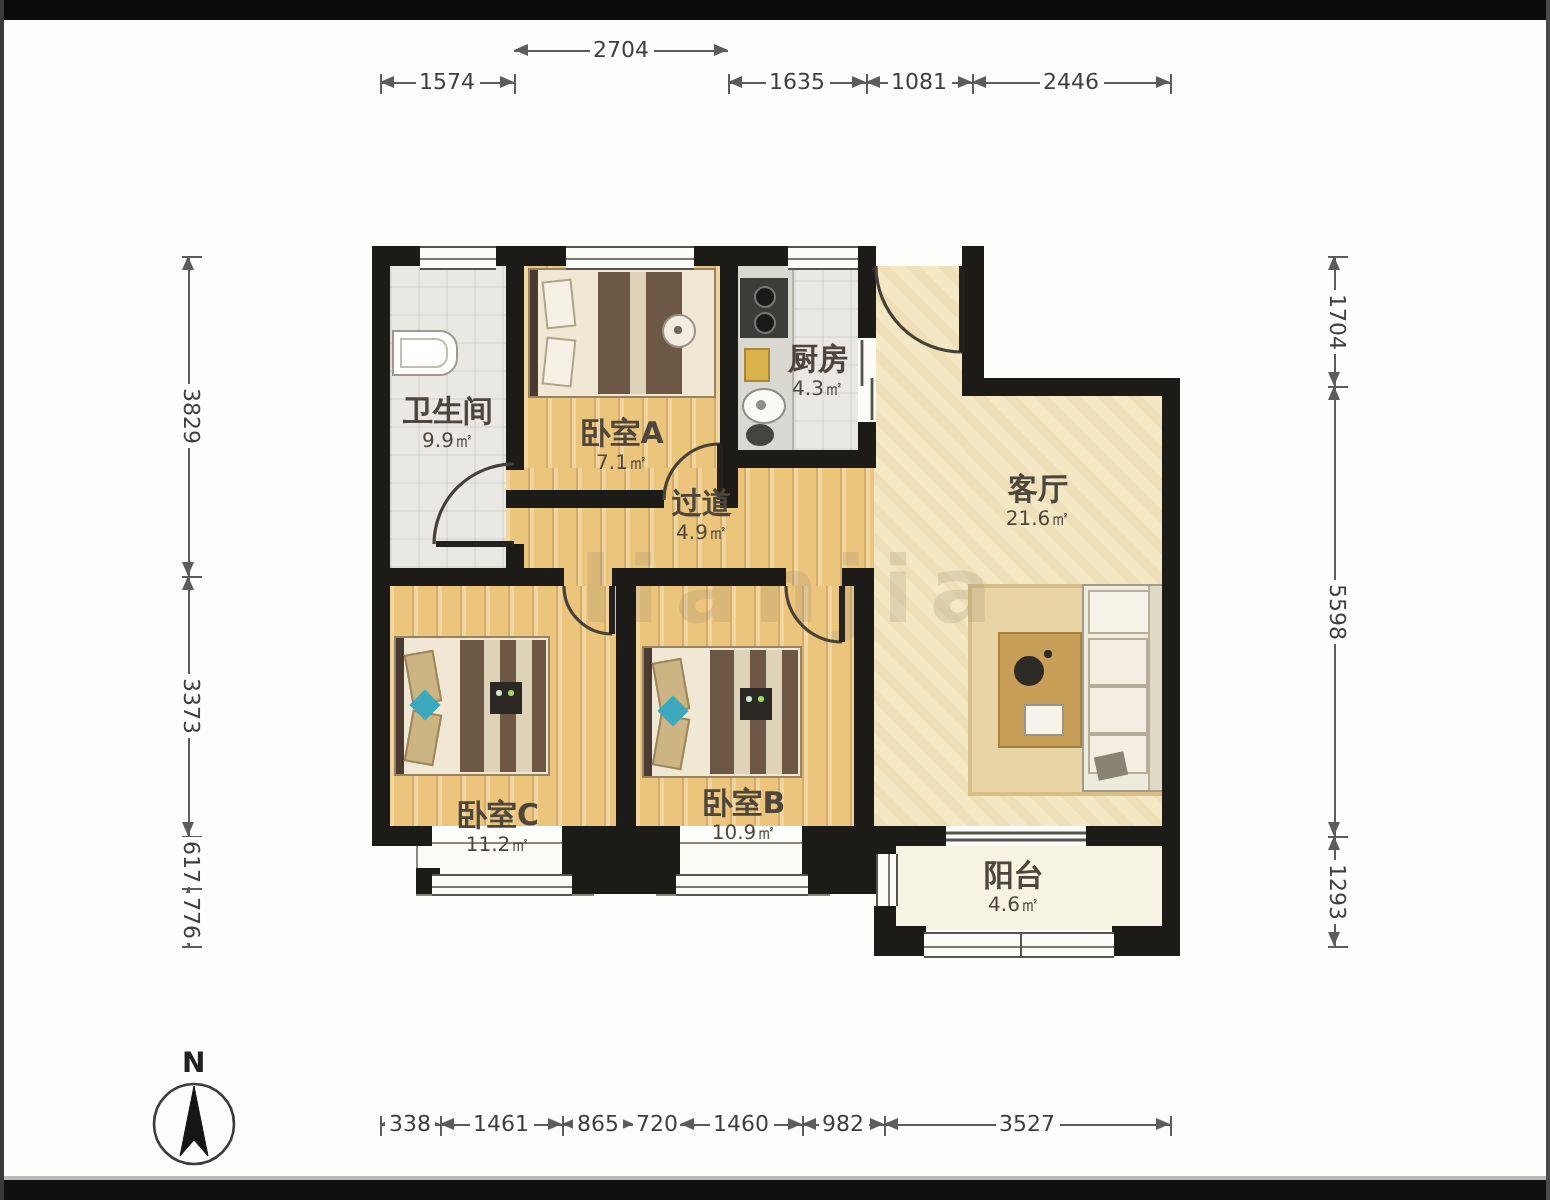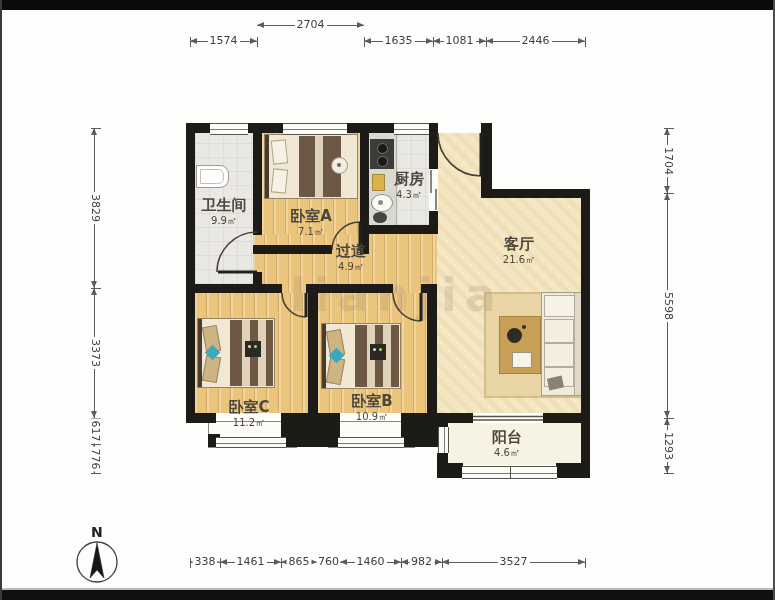--- a/index.html
+++ b/index.html
@@ -310,21 +310,21 @@
       <div class="dimseg h" style="left: 281px; top: 556px; width: 36px;">
         <span class="dline"></span>
         <span class="arr a1"></span>
         <span class="arr a2"></span>
         <span class="dlabel">865</span>
       </div>
       <div class="dimseg h" style="left: 317px; top: 556px; width: 23px;">
         <span class="dline"></span>
         <span class="arr a1"></span>
         <span class="arr a2"></span>
-        <span class="dlabel">760</span>
+        <span class="dlabel">720</span>
       </div>
       <div class="dimseg h" style="left: 340px; top: 556px; width: 61px;">
         <span class="dline"></span>
         <span class="arr a1"></span>
         <span class="arr a2"></span>
         <span class="dlabel">1460</span>
       </div>
       <div class="dimseg h" style="left: 401px; top: 556px; width: 41px;">
         <span class="dline"></span>
         <span class="arr a1"></span>

